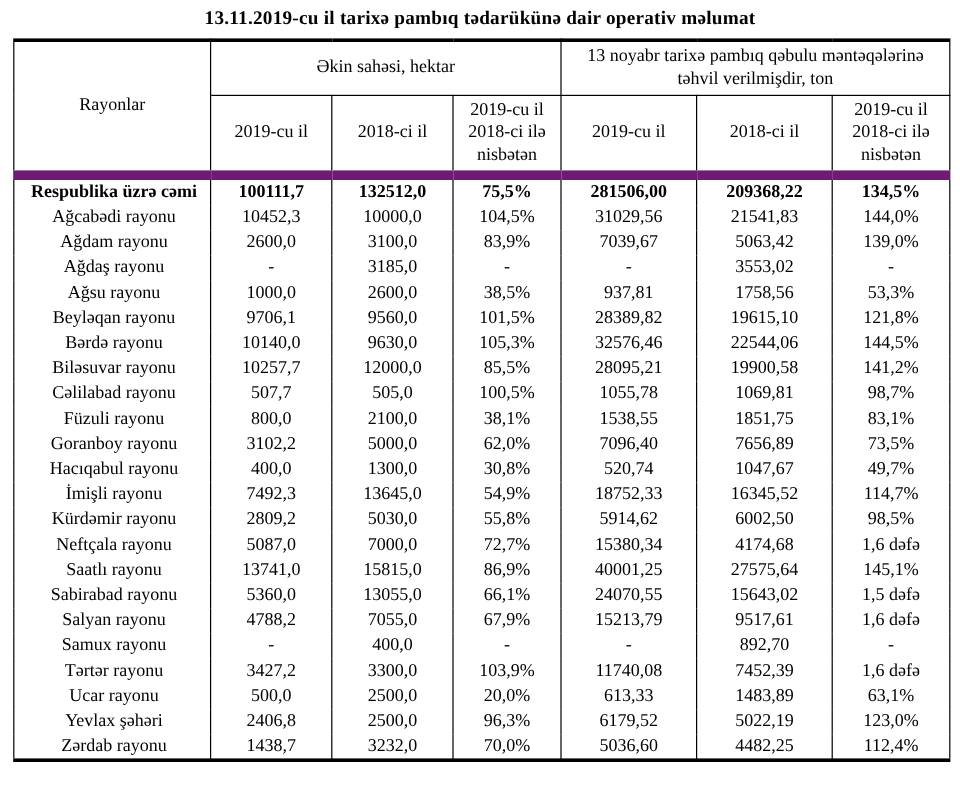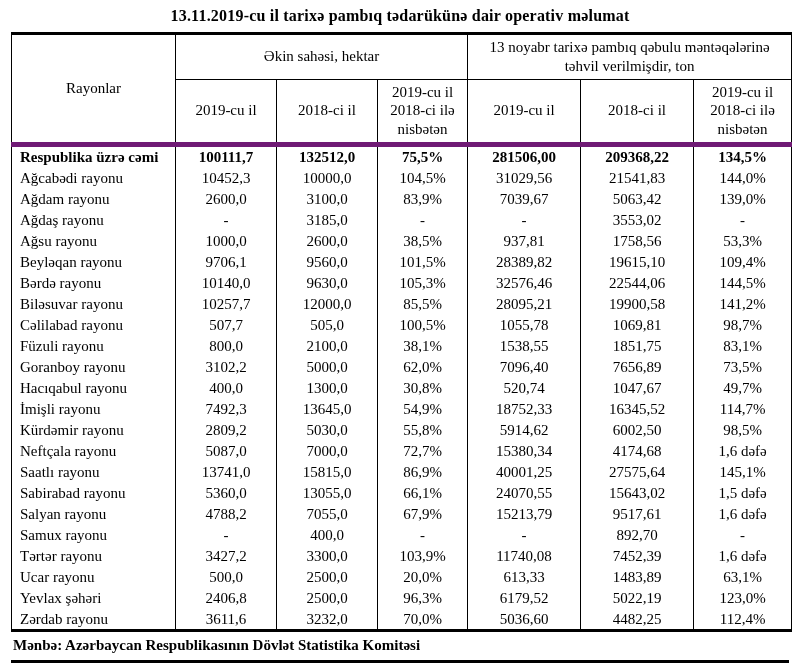--- a/index.html
+++ b/index.html
@@ -35,36 +35,36 @@
   thead th {
     font-weight: normal;
     text-align: center;
     vertical-align: middle;
     border: 1px solid #000;
     padding: 3px 4px;
     line-height: 1.25;
   }
   thead tr.sub-row th,
   thead th.region-th {
-    border-bottom: 5px solid #701a75;
+    border-bottom: 8px solid #701a75;
   }
   thead th.group-th { height: 40px; }
   thead tr.sub-row th { height: 58px; }
   tbody td {
     border-left: 1px solid #000;
     border-right: 1px solid #000;
     border-top: none;
     border-bottom: none;
     padding: 1px 5px;
     height: 21px;
     line-height: 1.25;
     overflow: hidden;
     white-space: nowrap;
   }
-  tbody td.region { text-align: left; padding-left: 8px; }
+  tbody td.region { text-align: center; padding-left: 8px; }
   tbody td.num { text-align: center; }
   tbody tr.total-row td { font-weight: bold; }
   .footer {
     font-weight: bold;
     font-size: 15px;
     padding: 5px 2px 6px 2px;
     border-bottom: 3px solid #000;
   }
 </style>
 </head>
@@ -145,21 +145,21 @@
           <td class="num">1758,56</td>
           <td class="num">53,3%</td>
         </tr>
         <tr>
           <td class="region">Beyləqan rayonu</td>
           <td class="num">9706,1</td>
           <td class="num">9560,0</td>
           <td class="num">101,5%</td>
           <td class="num">28389,82</td>
           <td class="num">19615,10</td>
-          <td class="num">109,4%</td>
+          <td class="num">121,8%</td>
         </tr>
         <tr>
           <td class="region">Bərdə rayonu</td>
           <td class="num">10140,0</td>
           <td class="num">9630,0</td>
           <td class="num">105,3%</td>
           <td class="num">32576,46</td>
           <td class="num">22544,06</td>
           <td class="num">144,5%</td>
         </tr>
@@ -293,25 +293,24 @@
           <td class="region">Yevlax şəhəri</td>
           <td class="num">2406,8</td>
           <td class="num">2500,0</td>
           <td class="num">96,3%</td>
           <td class="num">6179,52</td>
           <td class="num">5022,19</td>
           <td class="num">123,0%</td>
         </tr>
         <tr>
           <td class="region">Zərdab rayonu</td>
-          <td class="num">3611,6</td>
+          <td class="num">1438,7</td>
           <td class="num">3232,0</td>
           <td class="num">70,0%</td>
           <td class="num">5036,60</td>
           <td class="num">4482,25</td>
           <td class="num">112,4%</td>
         </tr>
       </tbody>
   </table>
 
-  <div class="footer">Mənbə: Azərbaycan Respublikasının Dövlət Statistika Komitəsi</div>
 
 </div>
 
 </body></html>

